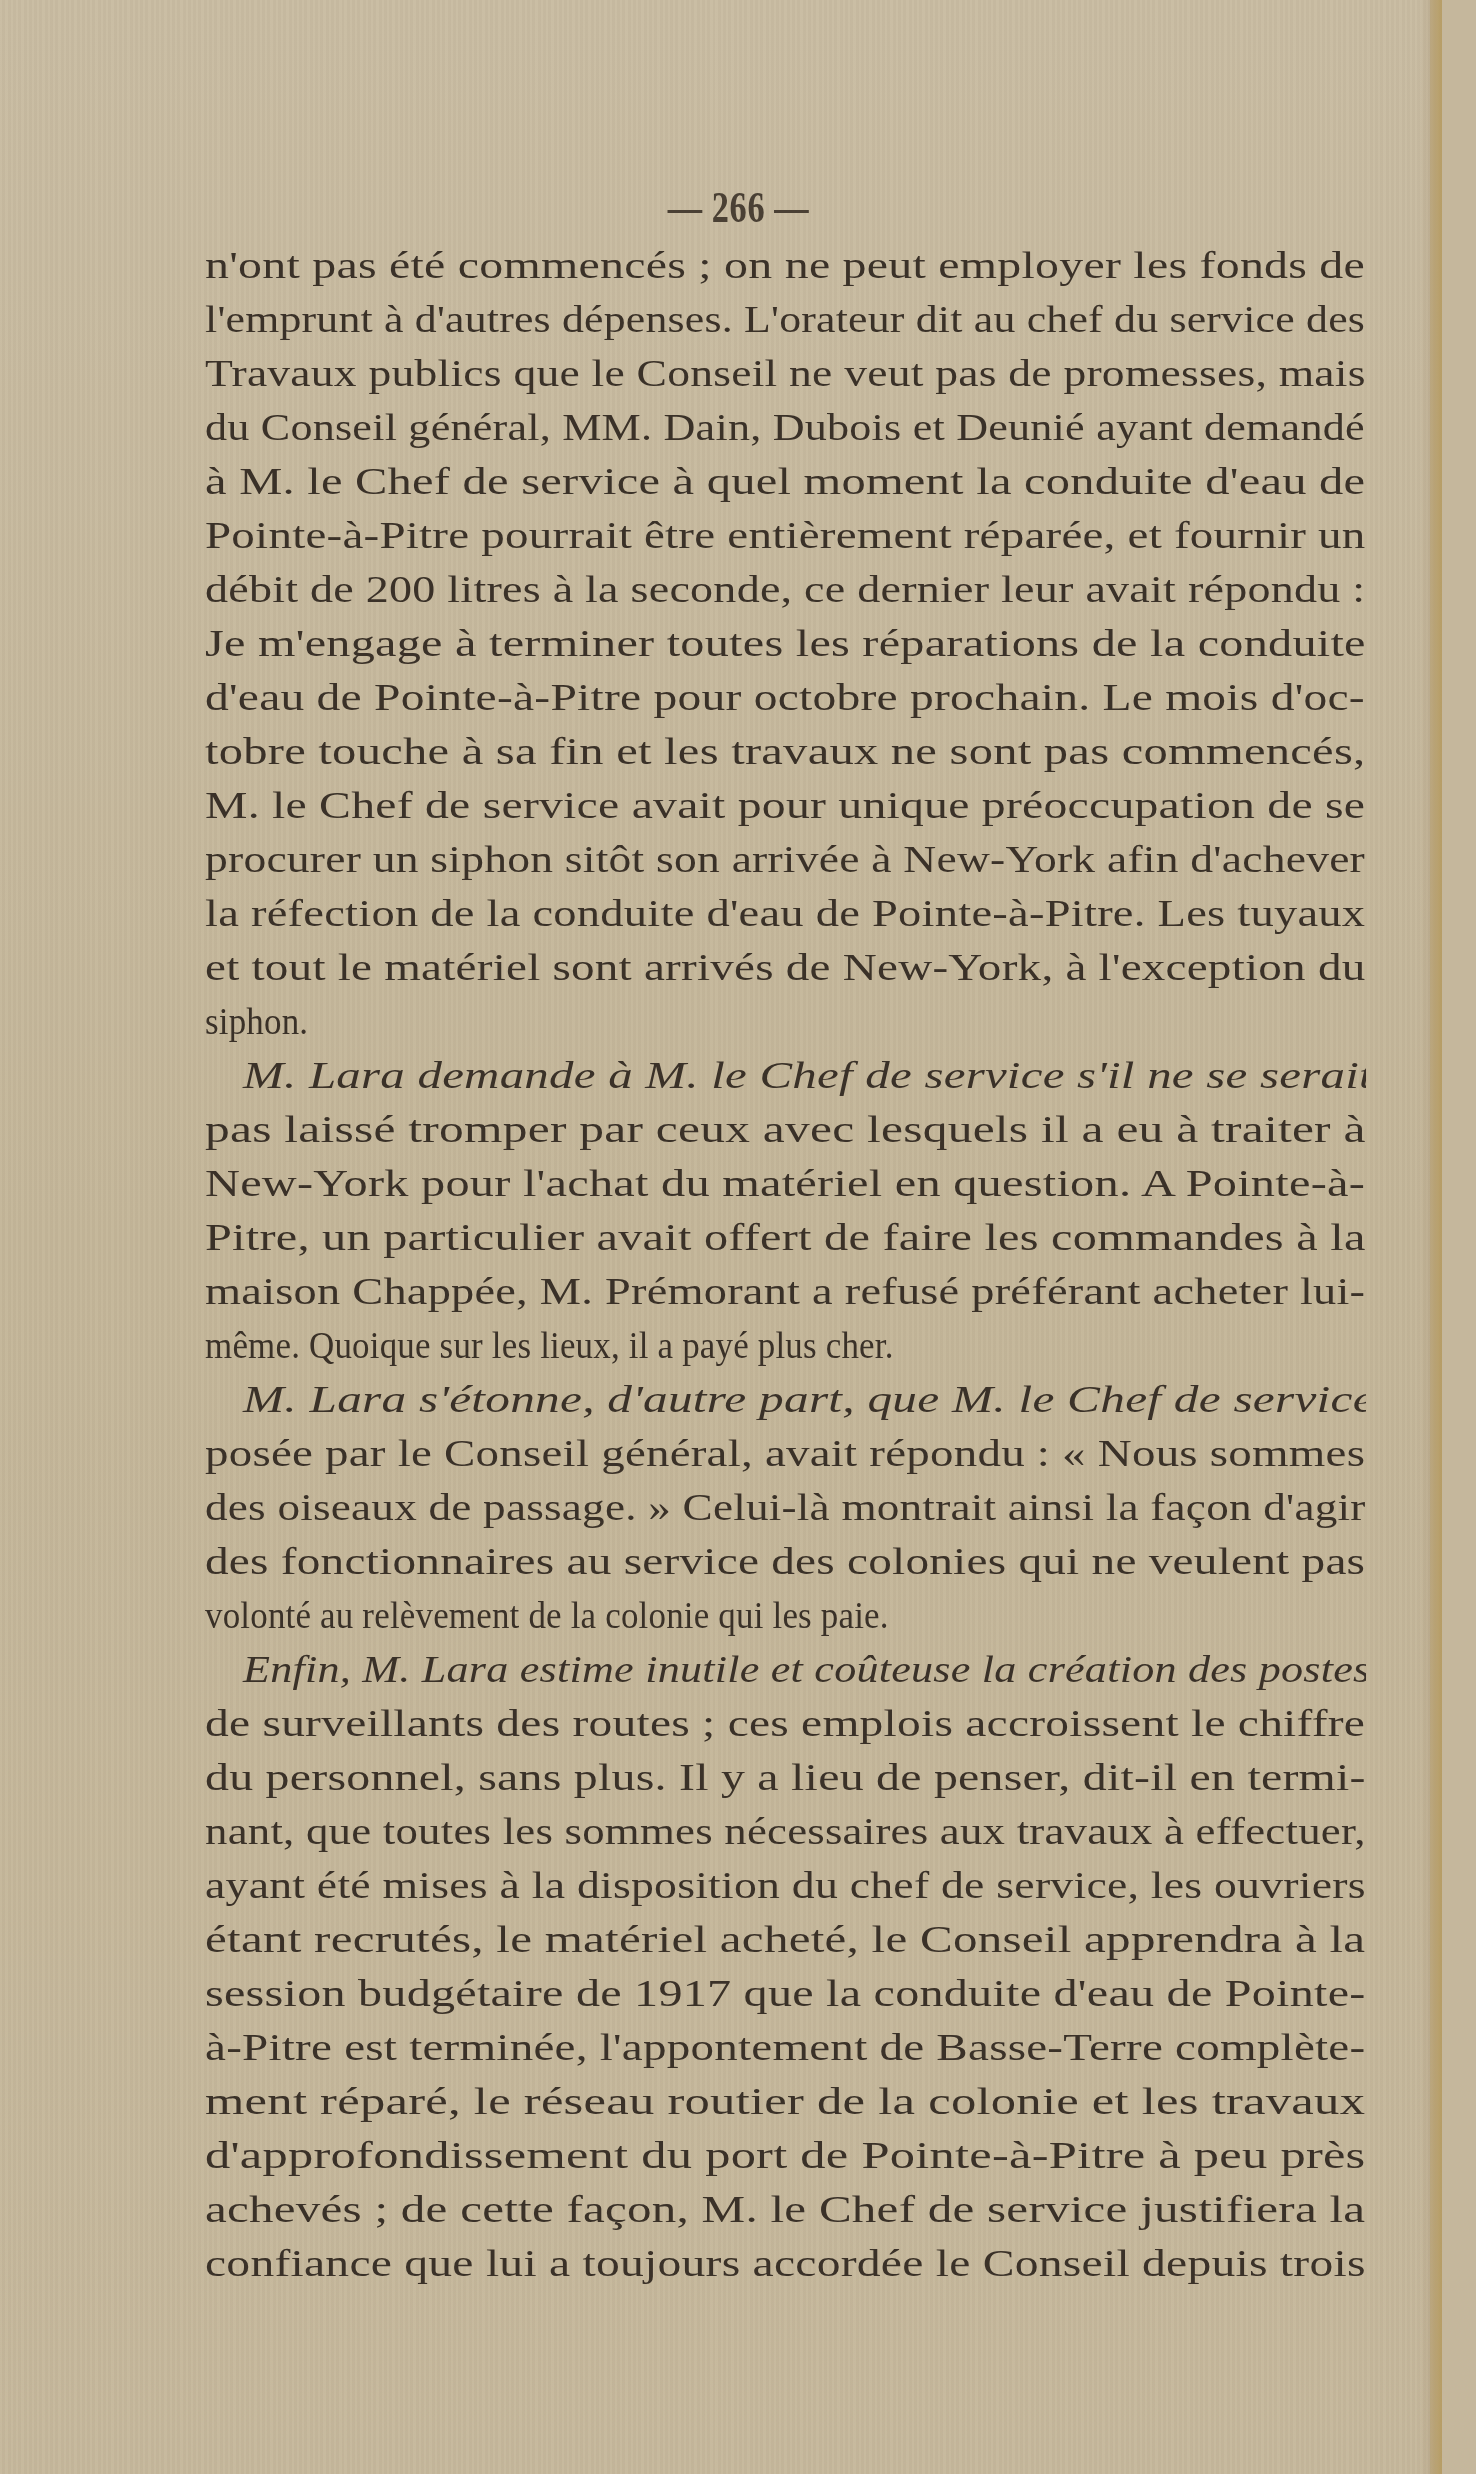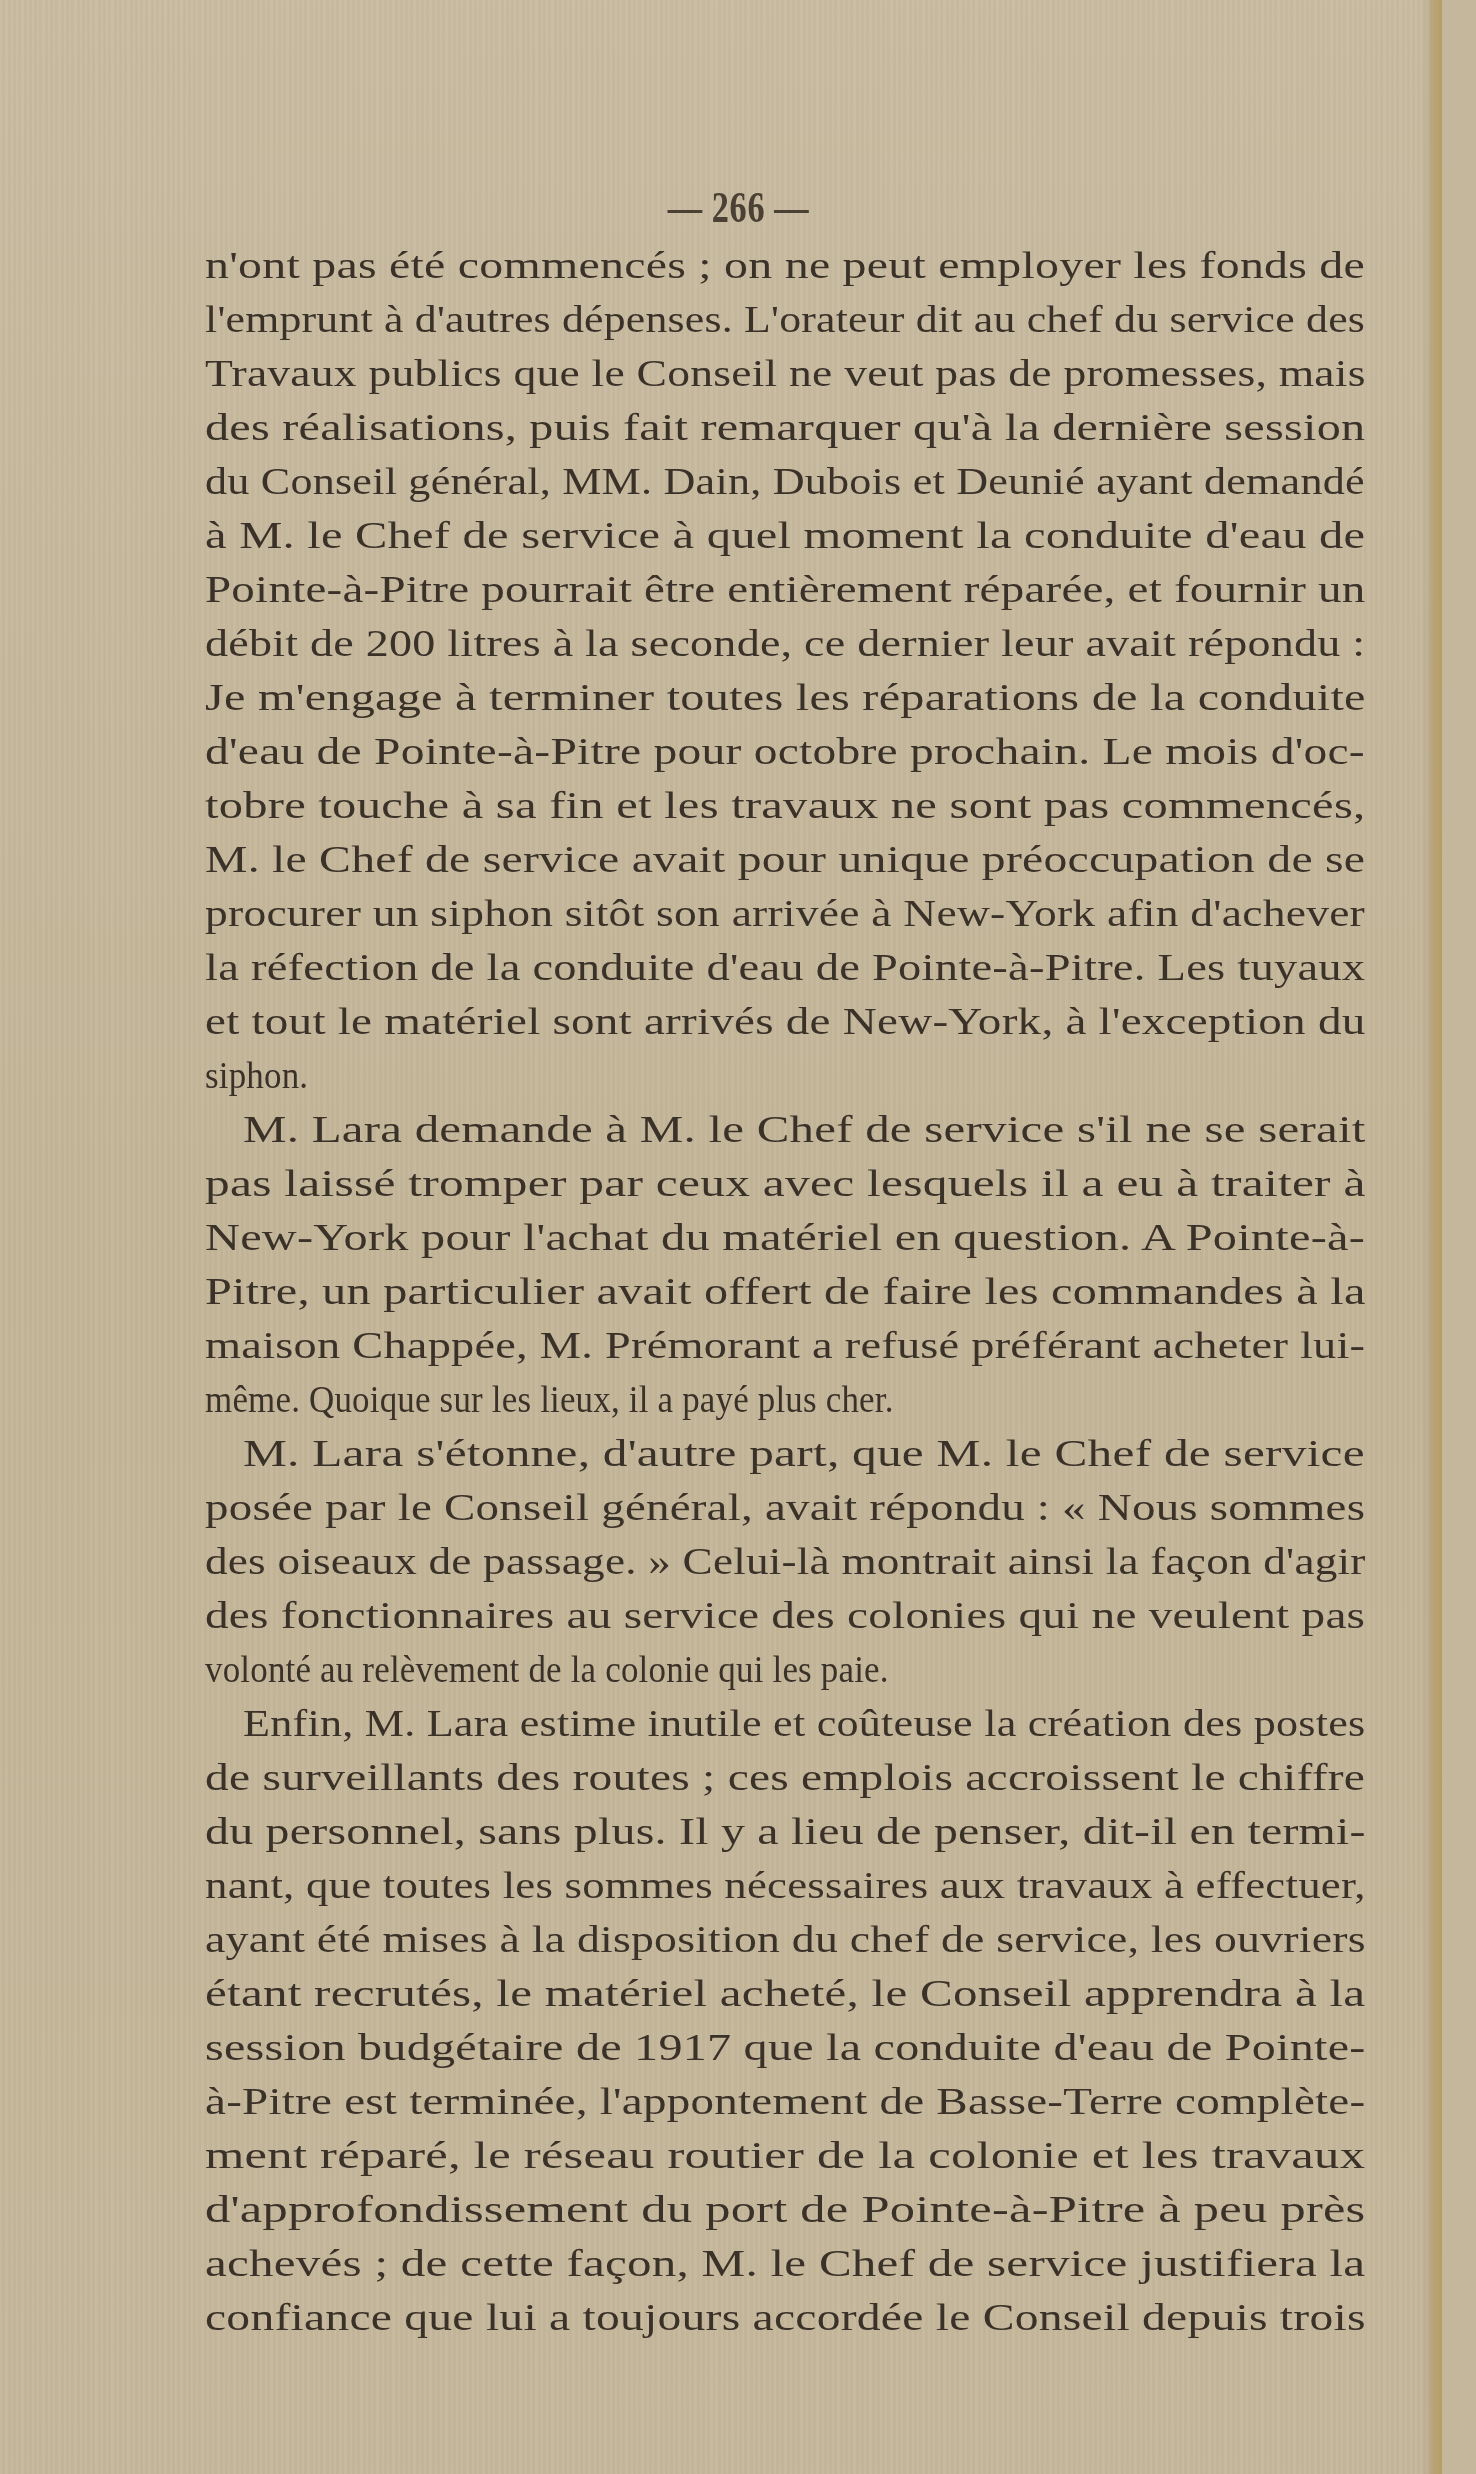--- a/index.html
+++ b/index.html
@@ -61,37 +61,37 @@
     text-align-last: justify;
     text-align: justify;
     overflow: hidden;
     letter-spacing: 0.2px;
   }
   .line.last {
     text-align-last: left;
   }
   .line.indent {
     padding-left: 38px;
+    font-style: italic;
   }
 </style>
 </head>
 <body>
 
 <div class="page">
   <div class="edge-strip"></div>
 
   <div class="page-number">— 266 —</div>
 
   <div class="text-block">
 
     <div>
       <span class="line"><span style="display: inline-block; white-space: nowrap; transform-origin: 0px 50%; transform: scaleX(1.26);">n'ont pas été commencés ; on ne peut employer les fonds de</span></span>
       <span class="line"><span style="display: inline-block; white-space: nowrap; transform-origin: 0px 50%; transform: scaleX(1.151);">l'emprunt à d'autres dépenses. L'orateur dit au chef du service des</span></span>
       <span class="line"><span style="display: inline-block; white-space: nowrap; transform-origin: 0px 50%; transform: scaleX(1.199);">Travaux publics que le Conseil ne veut pas de promesses, mais</span></span>
-      <span class="line"><span style="display: inline-block; white-space: nowrap; transform-origin: 0px 50%; transform: scaleX(1.268);">des réalisations, puis fait remarquer qu'à la dernière session</span></span>
       <span class="line"><span style="display: inline-block; white-space: nowrap; transform-origin: 0px 50%; transform: scaleX(1.16);">du Conseil général, MM. Dain, Dubois et Deunié ayant demandé</span></span>
       <span class="line"><span style="display: inline-block; white-space: nowrap; transform-origin: 0px 50%; transform: scaleX(1.275);">à M. le Chef de service à quel moment la conduite d'eau de</span></span>
       <span class="line"><span style="display: inline-block; white-space: nowrap; transform-origin: 0px 50%; transform: scaleX(1.236);">Pointe-à-Pitre pourrait être entièrement réparée, et fournir un</span></span>
       <span class="line"><span style="display: inline-block; white-space: nowrap; transform-origin: 0px 50%; transform: scaleX(1.212);">débit de 200 litres à la seconde, ce dernier leur avait répondu :</span></span>
       <span class="line"><span style="display: inline-block; white-space: nowrap; transform-origin: 0px 50%; transform: scaleX(1.269);">Je m'engage à terminer toutes les réparations de la conduite</span></span>
       <span class="line"><span style="display: inline-block; white-space: nowrap; transform-origin: 0px 50%; transform: scaleX(1.25);">d'eau de Pointe-à-Pitre pour octobre prochain. Le mois d'oc-</span></span>
       <span class="line"><span style="display: inline-block; white-space: nowrap; transform-origin: 0px 50%; transform: scaleX(1.277);">tobre touche à sa fin et les travaux ne sont pas commencés,</span></span>
       <span class="line"><span style="display: inline-block; white-space: nowrap; transform-origin: 0px 50%; transform: scaleX(1.255);">M. le Chef de service avait pour unique préoccupation de se</span></span>
       <span class="line"><span style="display: inline-block; white-space: nowrap; transform-origin: 0px 50%; transform: scaleX(1.198);">procurer un siphon sitôt son arrivée à New-York afin d'achever</span></span>
       <span class="line"><span style="display: inline-block; white-space: nowrap; transform-origin: 0px 50%; transform: scaleX(1.224);">la réfection de la conduite d'eau de Pointe-à-Pitre. Les tuyaux</span></span>

